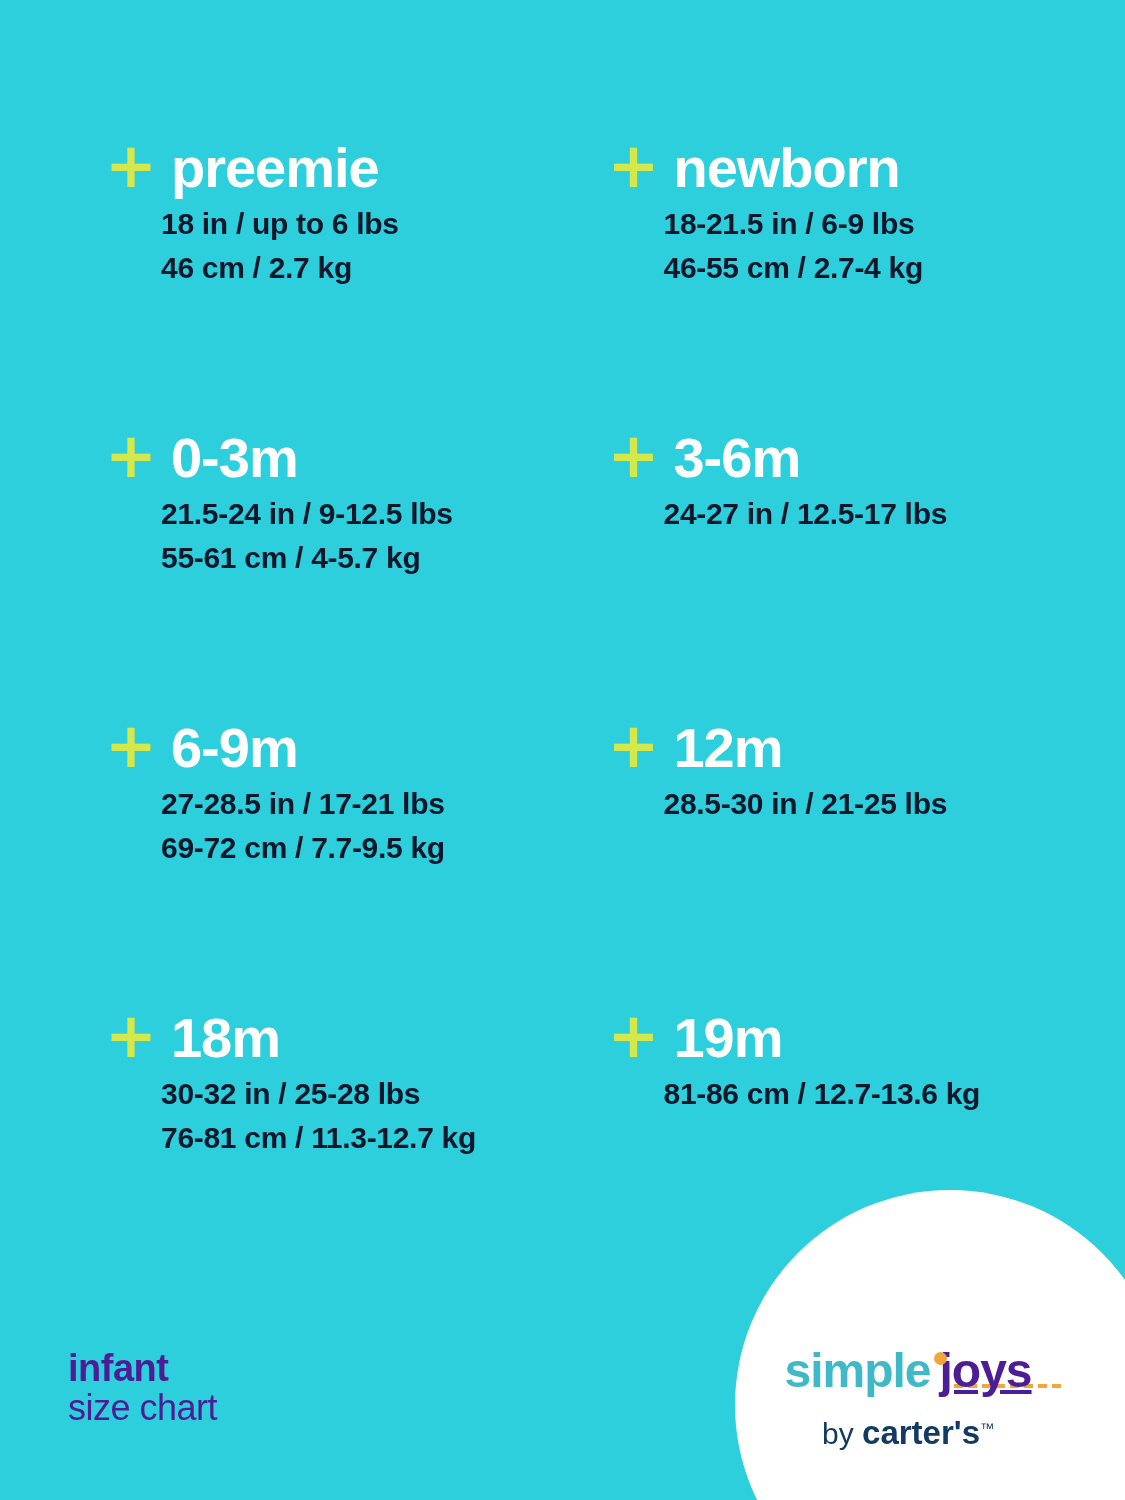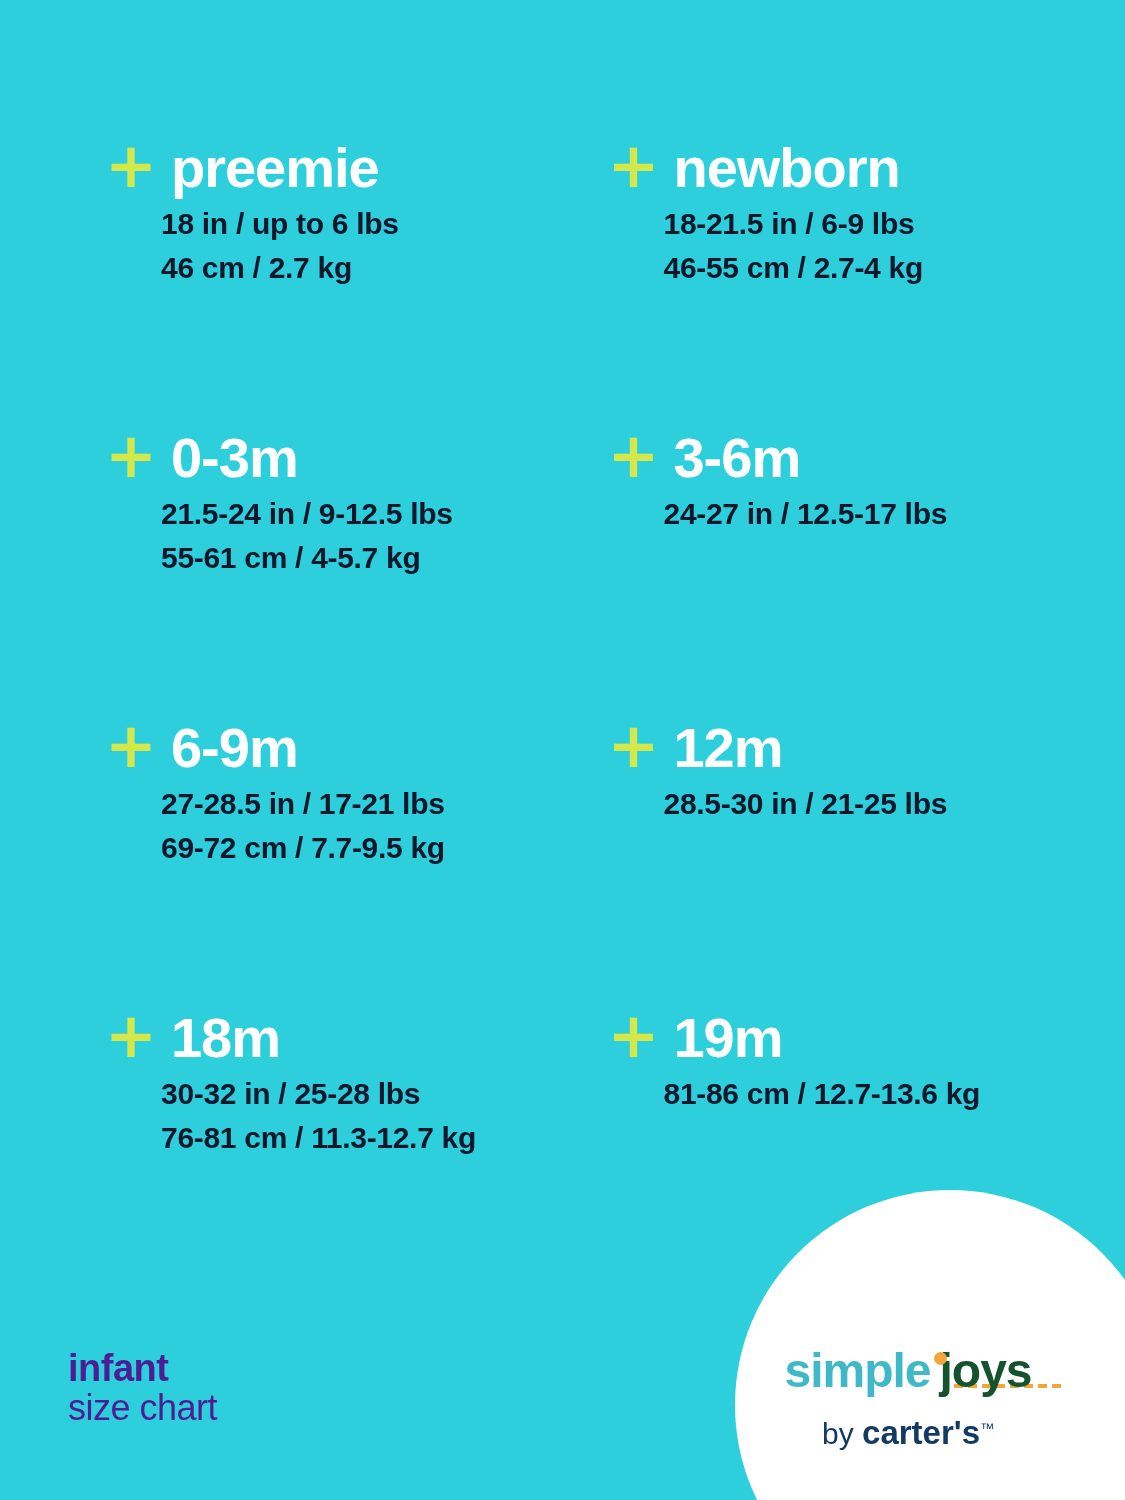--- a/index.html
+++ b/index.html
@@ -98,21 +98,21 @@
     text-align: center;
     width: 310px;
   }
   .logo-line1 {
     font-size: 48px;
     font-weight: bold;
     letter-spacing: -1px;
     white-space: nowrap;
   }
   .logo-simple { color: #3fb9c8; }
-  .logo-joys { color: #14532d; }
+  .logo-joys { color: #4c1d95; text-decoration: underline; }
   .logo-dot {
     display: inline-block;
     width: 13px;
     height: 13px;
     border-radius: 50%;
     background: #f0a63c;
     position: relative;
     top: -22px;
     left: 3px;
     margin-right: -4px;

